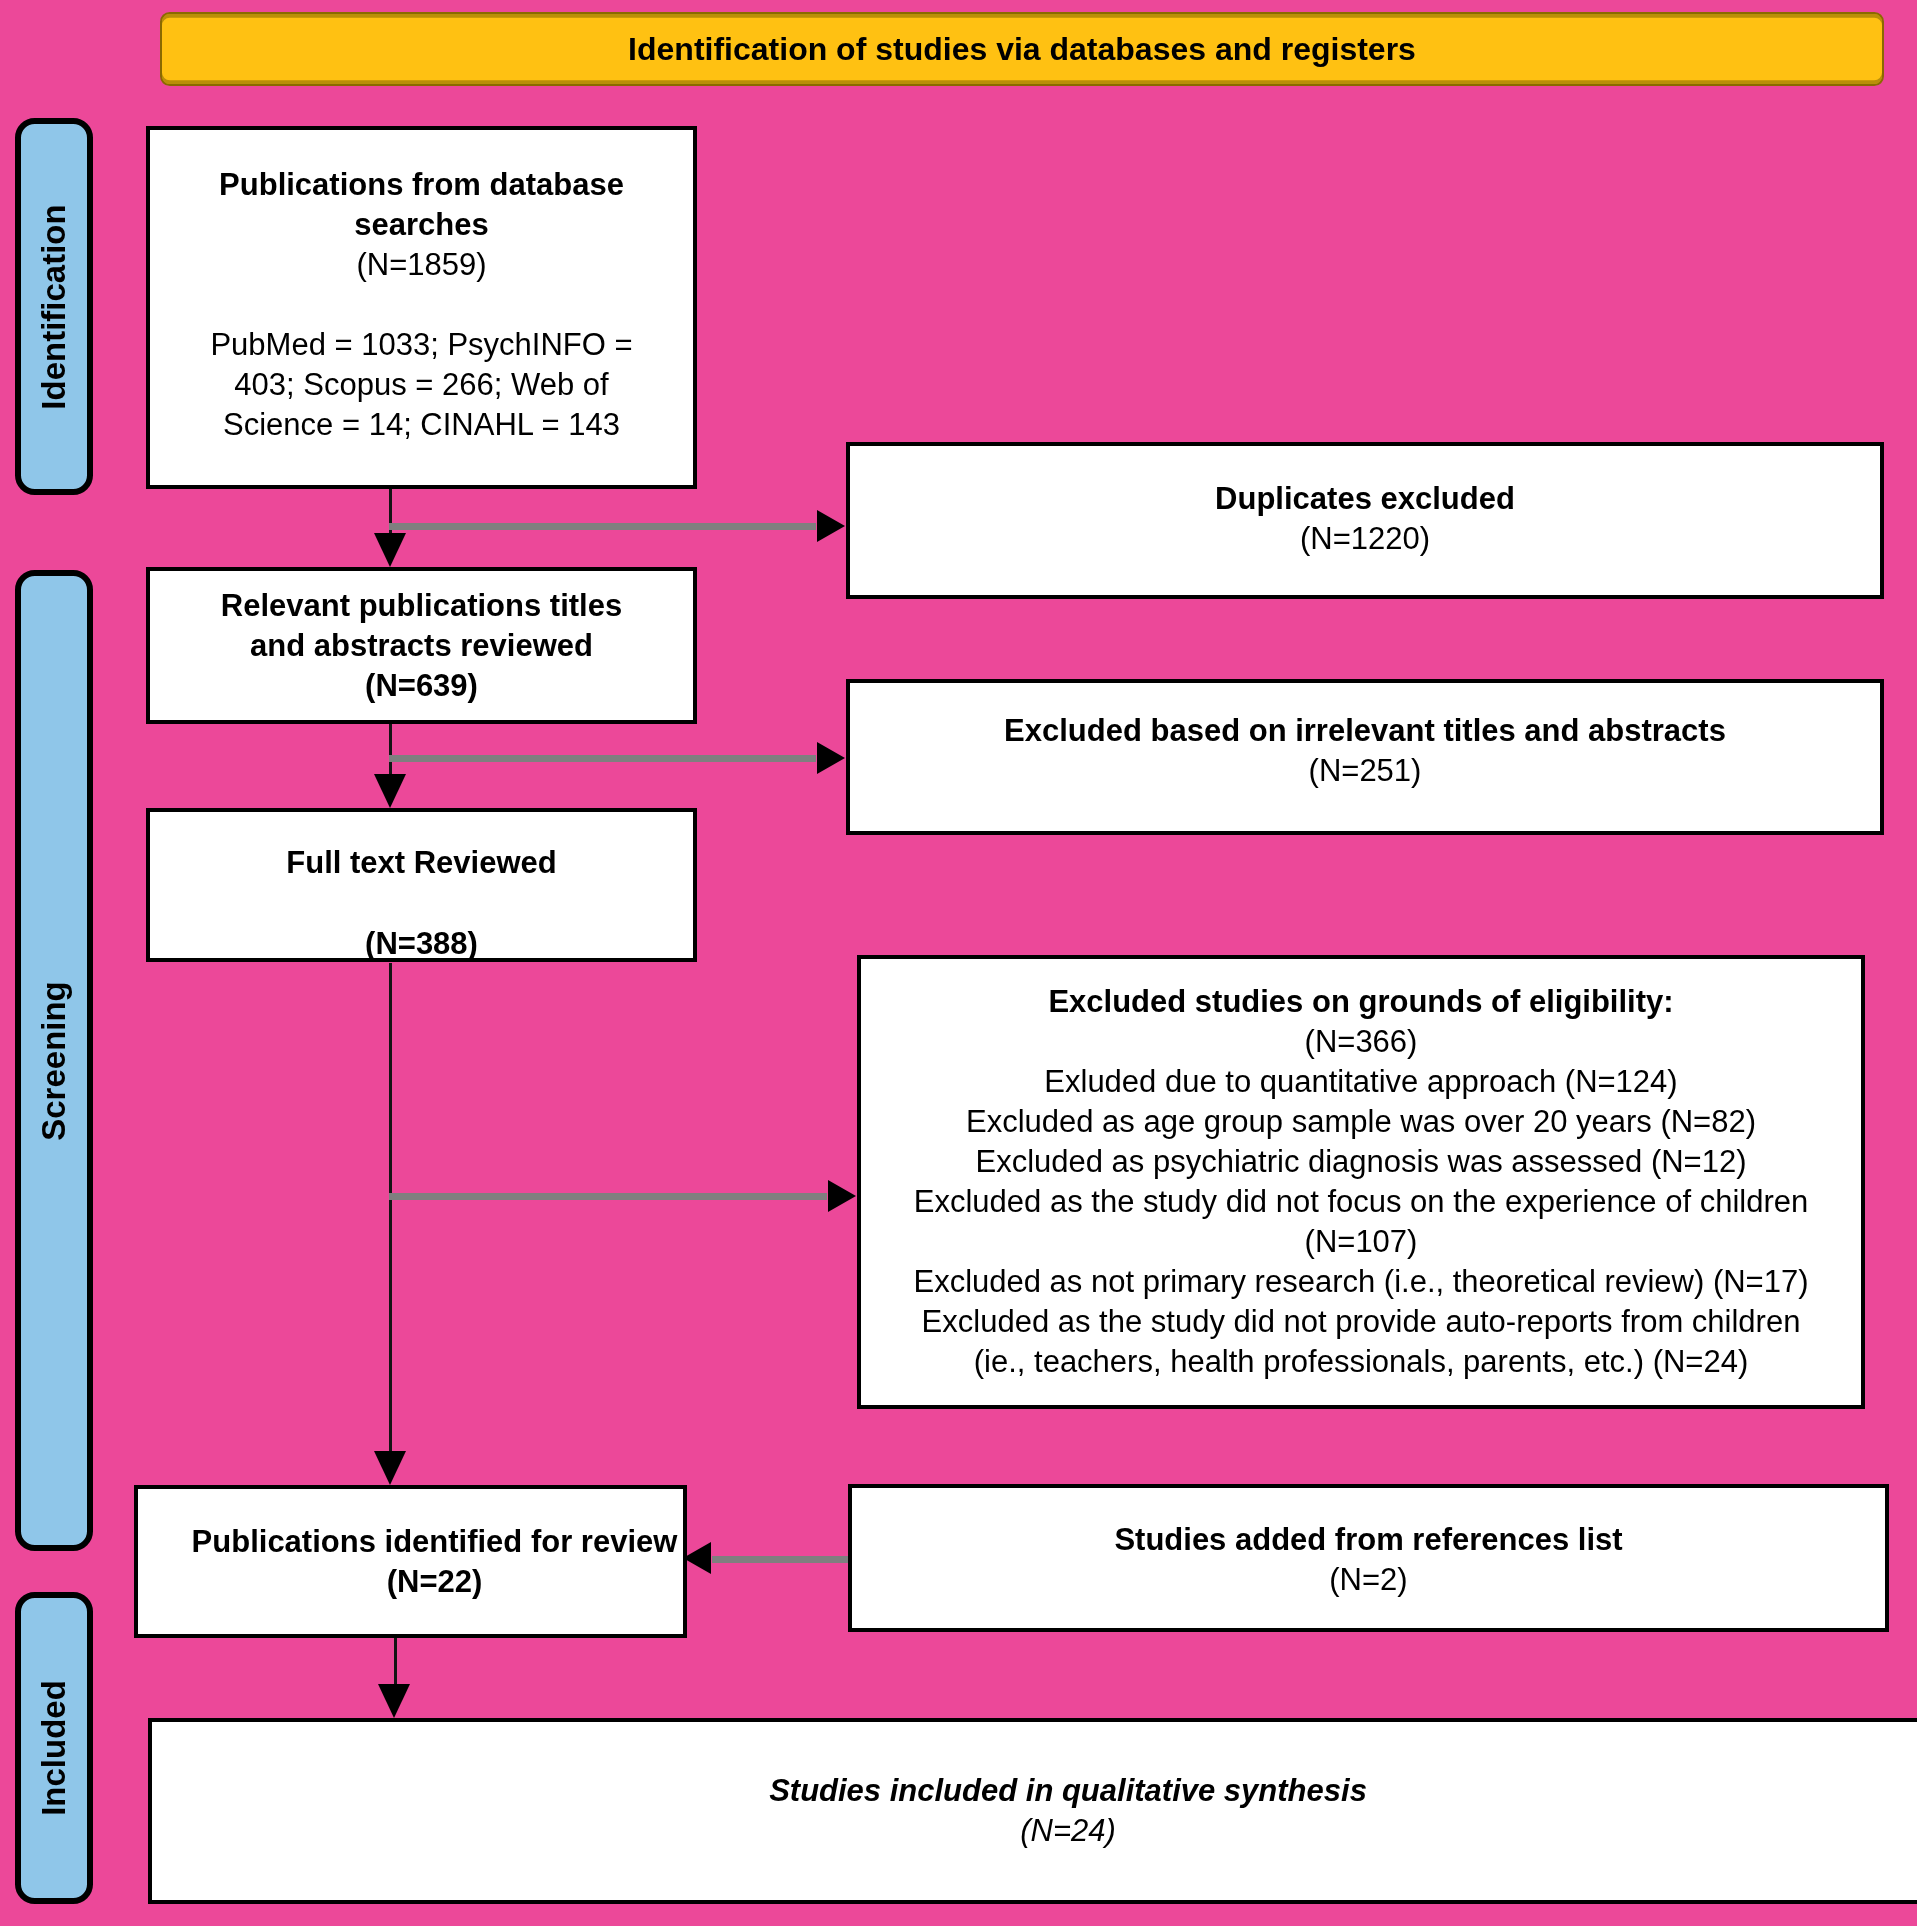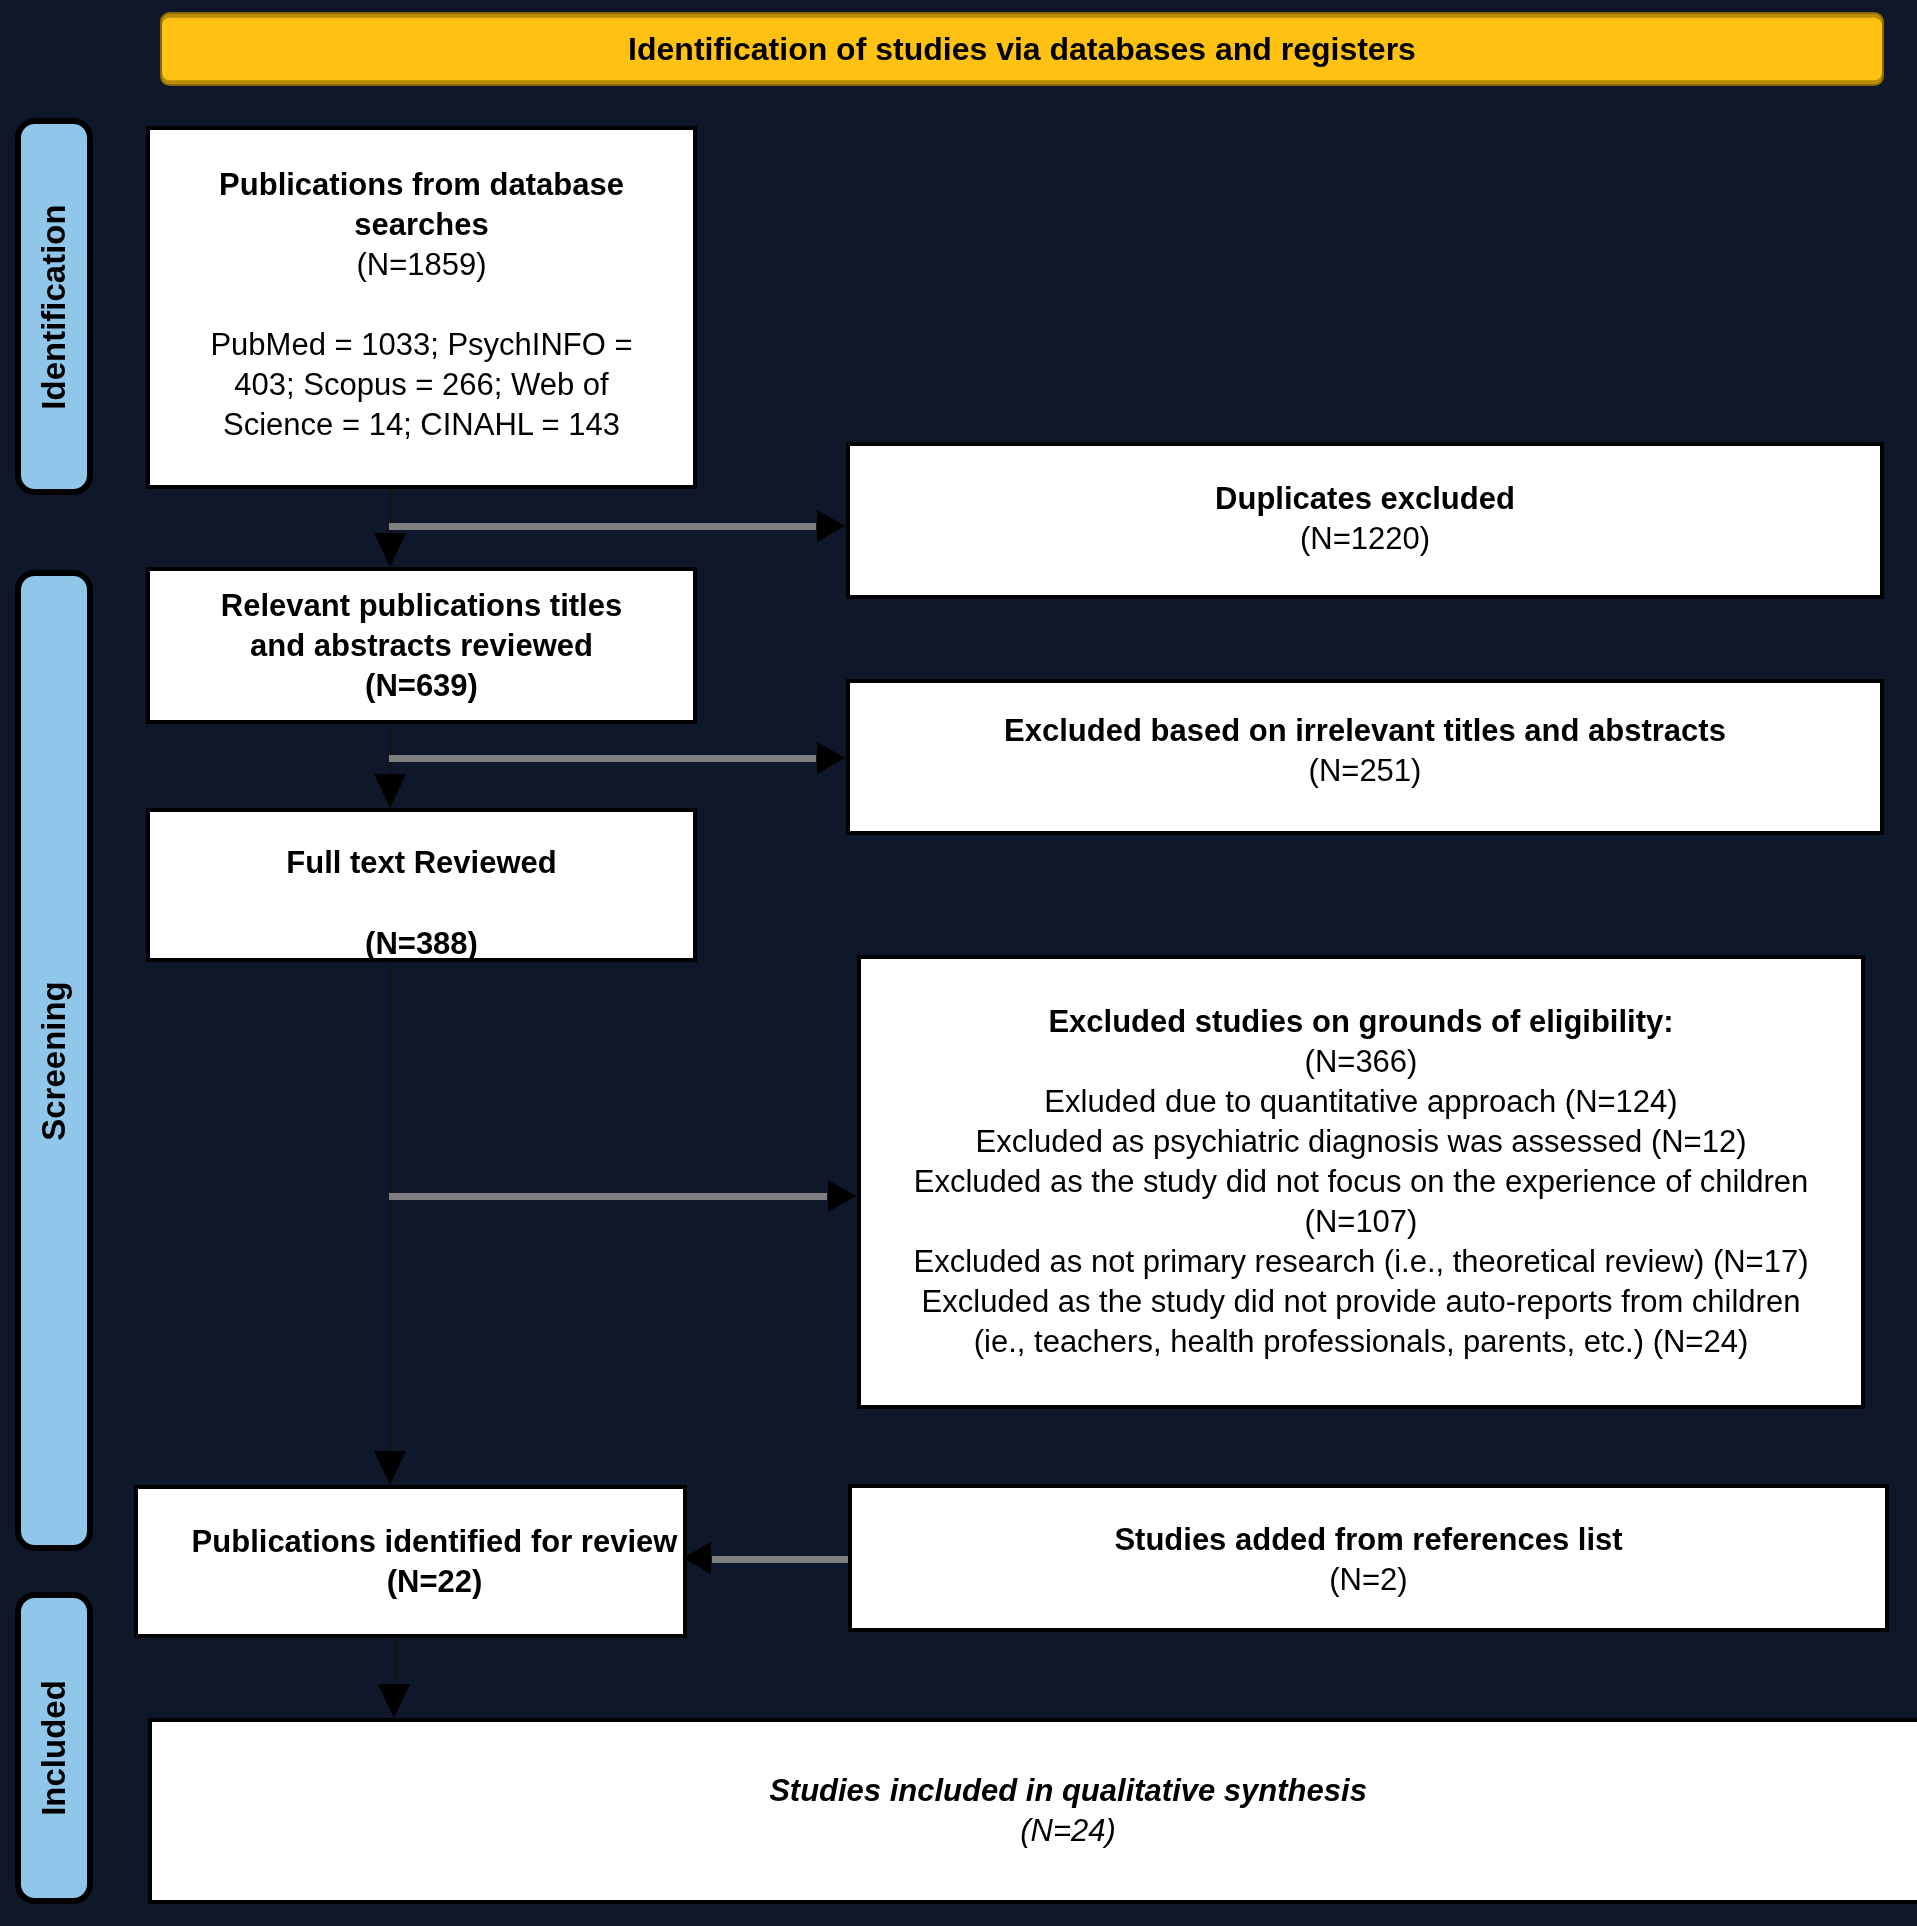--- a/index.html
+++ b/index.html
@@ -1,17 +1,17 @@
 <!DOCTYPE html>
 <html style="--banner-bg: #FFC112; --banner-border: #8A6A00; --stage-bg: #8FC6E9; --connector-gray: #7F7F7F; --box-border: #000000;font-size:8.7px"><head>
 <meta charset="utf-8">
 <style>
   html,body{margin:0;padding:0;background:#fff;}
   #canvas{
-    position:relative;width:1917px;height:1926px;background:#0f172a;overflow:hidden;
+    position:relative;width:1917px;height:1926px;background:#ec4899;overflow:hidden;
     font-family:"Liberation Sans",sans-serif;color:#000;
   }
   
   .banner{
     position:absolute;left:160px;top:12px;width:1724px;height:74px;
     background:var(--banner-bg,#FFC112);
     border:2.7px solid var(--banner-border,#8A6A00);
     box-shadow:inset 0 3.8px 0 rgba(130,100,0,.55), inset 0 -3.8px 0 rgba(130,100,0,.55);
     border-radius:9.8px;box-sizing:border-box;
     display:flex;align-items:center;justify-content:center;
@@ -108,20 +108,21 @@
 
   <div class="box" id="box-full-text">
     <div class="bold">Full text Reviewed</div>
     <div class="bold">(N=388)</div>
   </div>
 
   <div class="box" id="box-eligibility">
     <div class="bold">Excluded studies on grounds of eligibility:</div>
     <div>(N=366)</div>
     <div>Exluded due to quantitative approach (N=124)</div>
+    <div>Excluded as age group sample was over 20 years (N=82)</div>
     <div>Excluded as psychiatric diagnosis was assessed (N=12)</div>
     <div>Excluded as the study did not focus on the experience of children</div>
     <div>(N=107)</div>
     <div>Excluded as not primary research (i.e., theoretical review) (N=17)</div>
     <div>Excluded as the study did not provide auto-reports from children</div>
     <div>(ie., teachers, health professionals, parents, etc.) (N=24)</div>
   </div>
 
   <div class="box" id="box-identified">
     <div class="bold">Publications identified for review</div>

